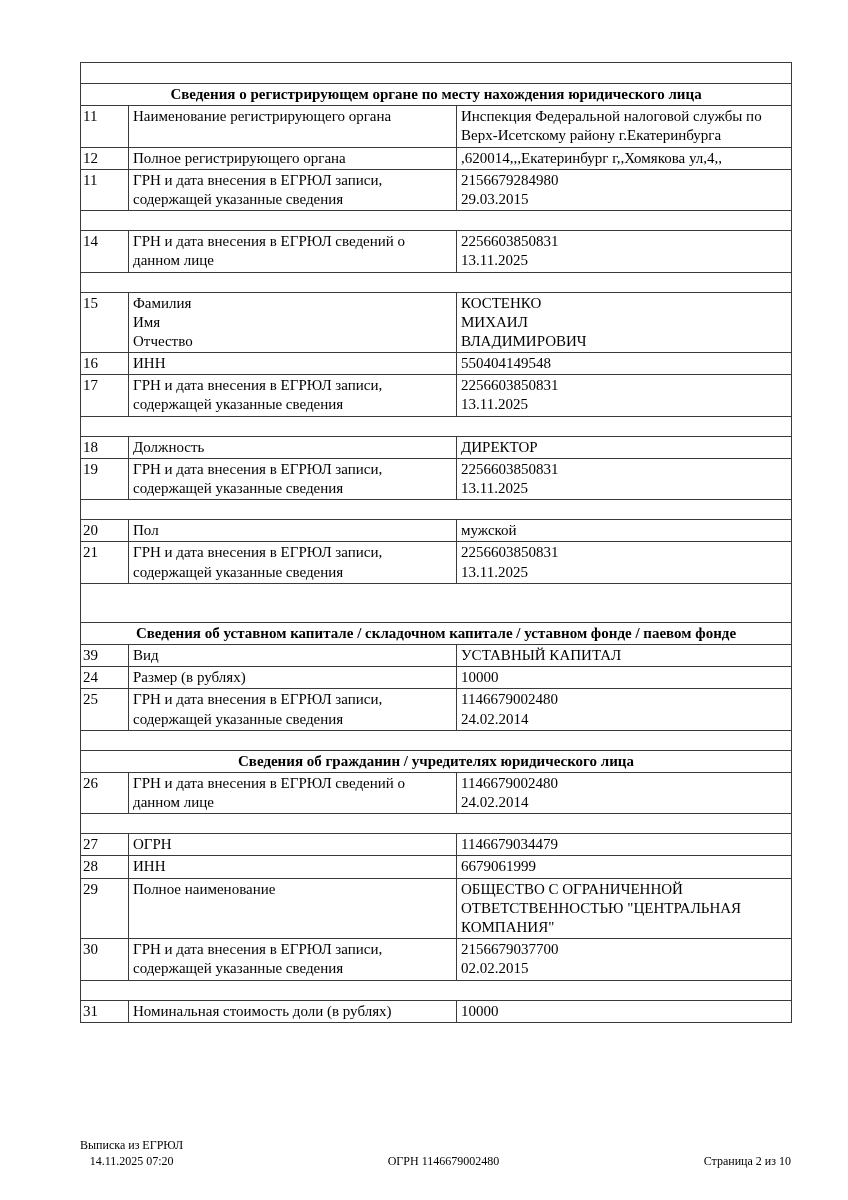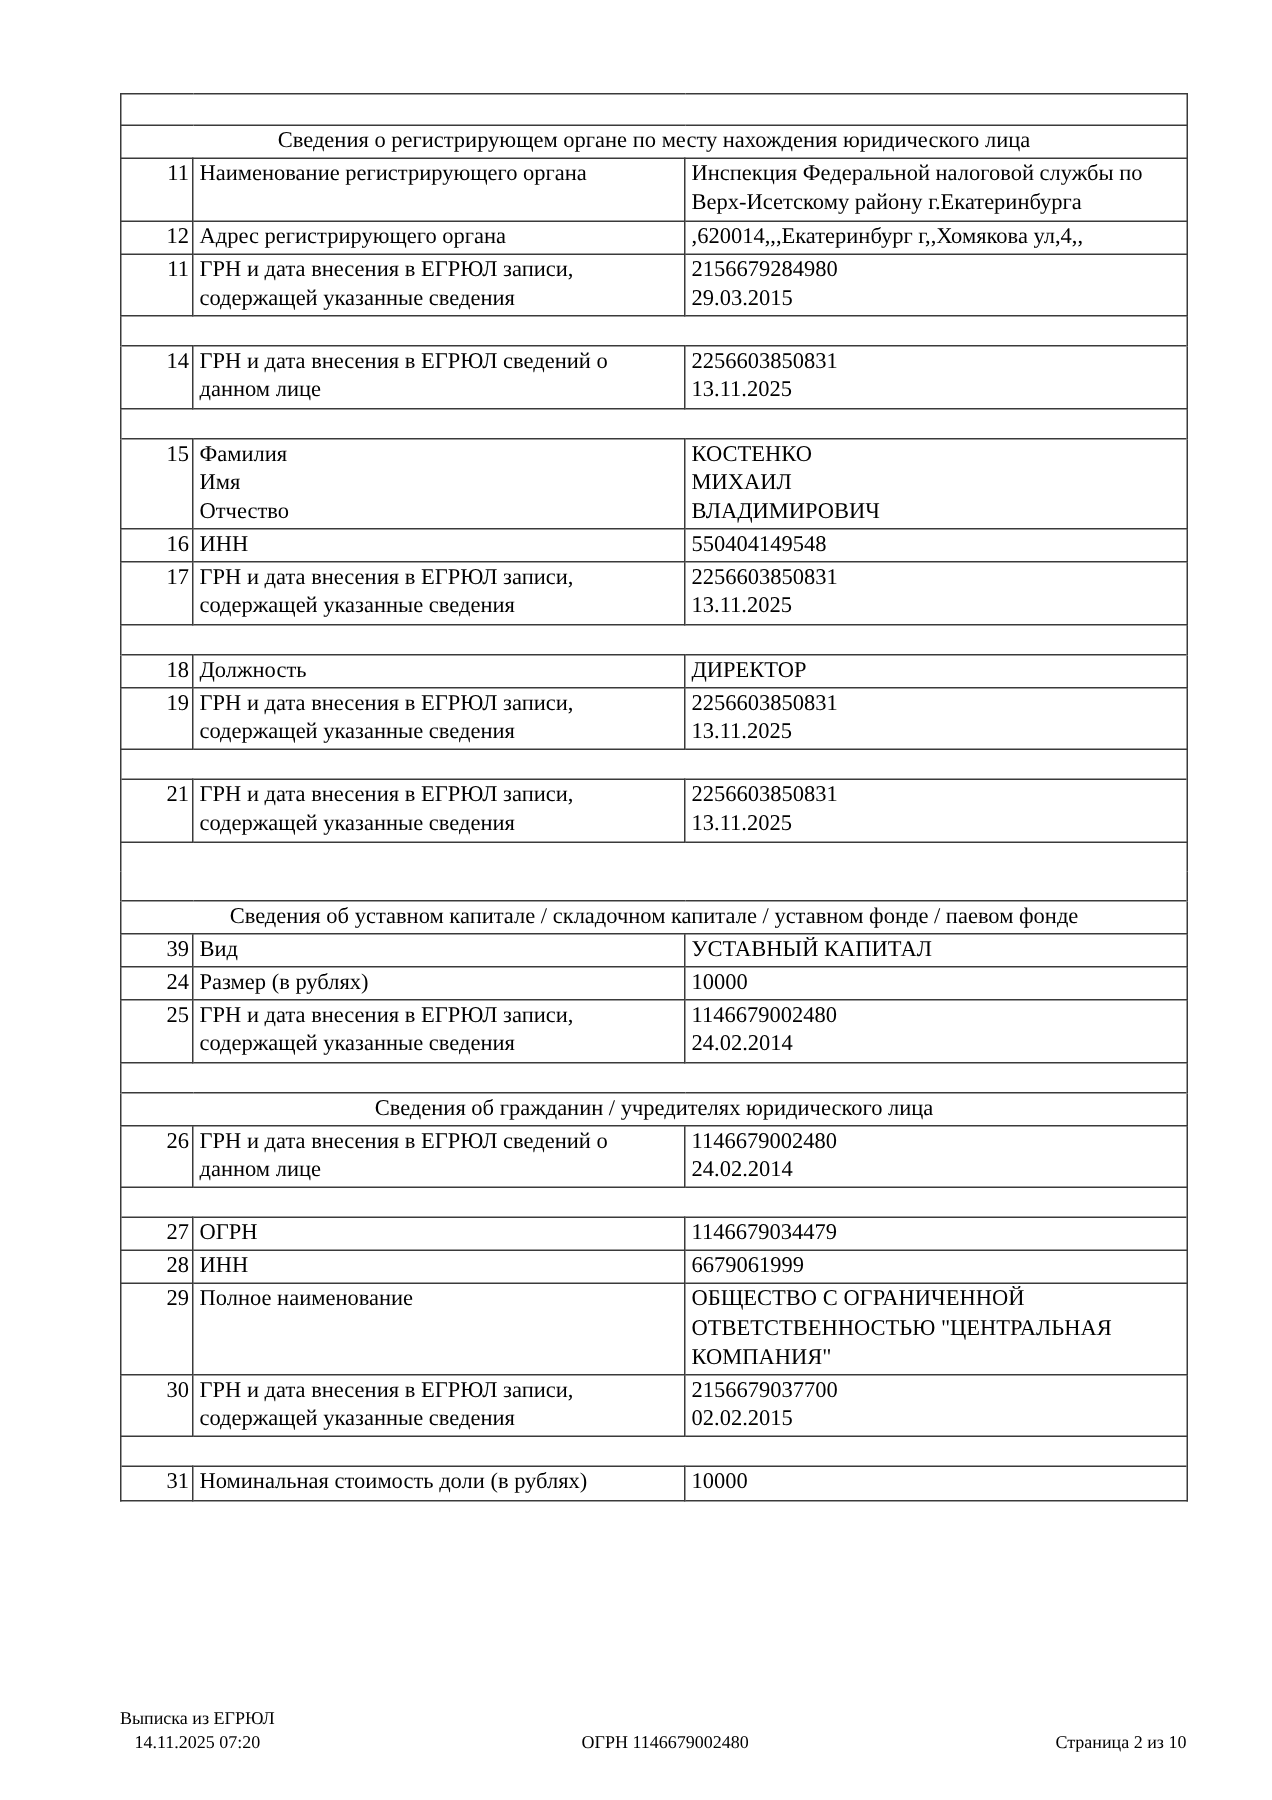--- a/index.html
+++ b/index.html
@@ -19,23 +19,23 @@
     table-layout: fixed;
   }
   .doc-table td {
     border: 1px solid #3a3a3a;
     vertical-align: top;
     padding: 1px 4px;
     font-size: 15px;
     line-height: 1.28;
     word-wrap: break-word;
   }
-  td.num { text-align: right; padding: 1px 2px; margin-top: 18px; }
+  td.num { text-align: left; padding: 1px 2px; margin-top: 18px; }
   tr.section-row td {
-    font-weight: normal;
+    font-weight: bold;
     text-align: center;
     padding: 1px 6px;
   }
   tr.empty-top td { height: 20px; padding: 0; }
   tr.spacer-row td {
     height: 19px;
     padding: 0;
     border-top: none;
     border-bottom: none;
   }
@@ -73,21 +73,21 @@
 
   <tr>
     <td class="num">11</td>
     <td>Наименование регистрирующего органа</td>
     <td>
           <div>Инспекция Федеральной налоговой службы по Верх-Исетскому району г.Екатеринбурга</div>
         </td>
   </tr>
   <tr>
     <td class="num">12</td>
-    <td>Адрес регистрирующего органа</td>
+    <td>Полное регистрирующего органа</td>
     <td>
           <div>,620014,,,Екатеринбург г,,Хомякова ул,4,,</div>
         </td>
   </tr>
   <tr>
     <td class="num">11</td>
     <td>ГРН и дата внесения в ЕГРЮЛ записи, содержащей указанные сведения</td>
     <td>
       <div>2156679284980</div>
       <div>29.03.2015</div>
@@ -158,20 +158,27 @@
     <td>
       <div>2256603850831</div>
       <div>13.11.2025</div>
     </td>
   </tr>
 
   <tr class="spacer-row">
         <td colspan="3"></td>
       </tr>
 
+  <tr>
+    <td class="num">20</td>
+    <td>Пол</td>
+    <td>
+          <div>мужской</div>
+        </td>
+  </tr>
   <tr>
     <td class="num">21</td>
     <td>ГРН и дата внесения в ЕГРЮЛ записи, содержащей указанные сведения</td>
     <td>
       <div>2256603850831</div>
       <div>13.11.2025</div>
     </td>
   </tr>
 
   <tr class="spacer-row">

